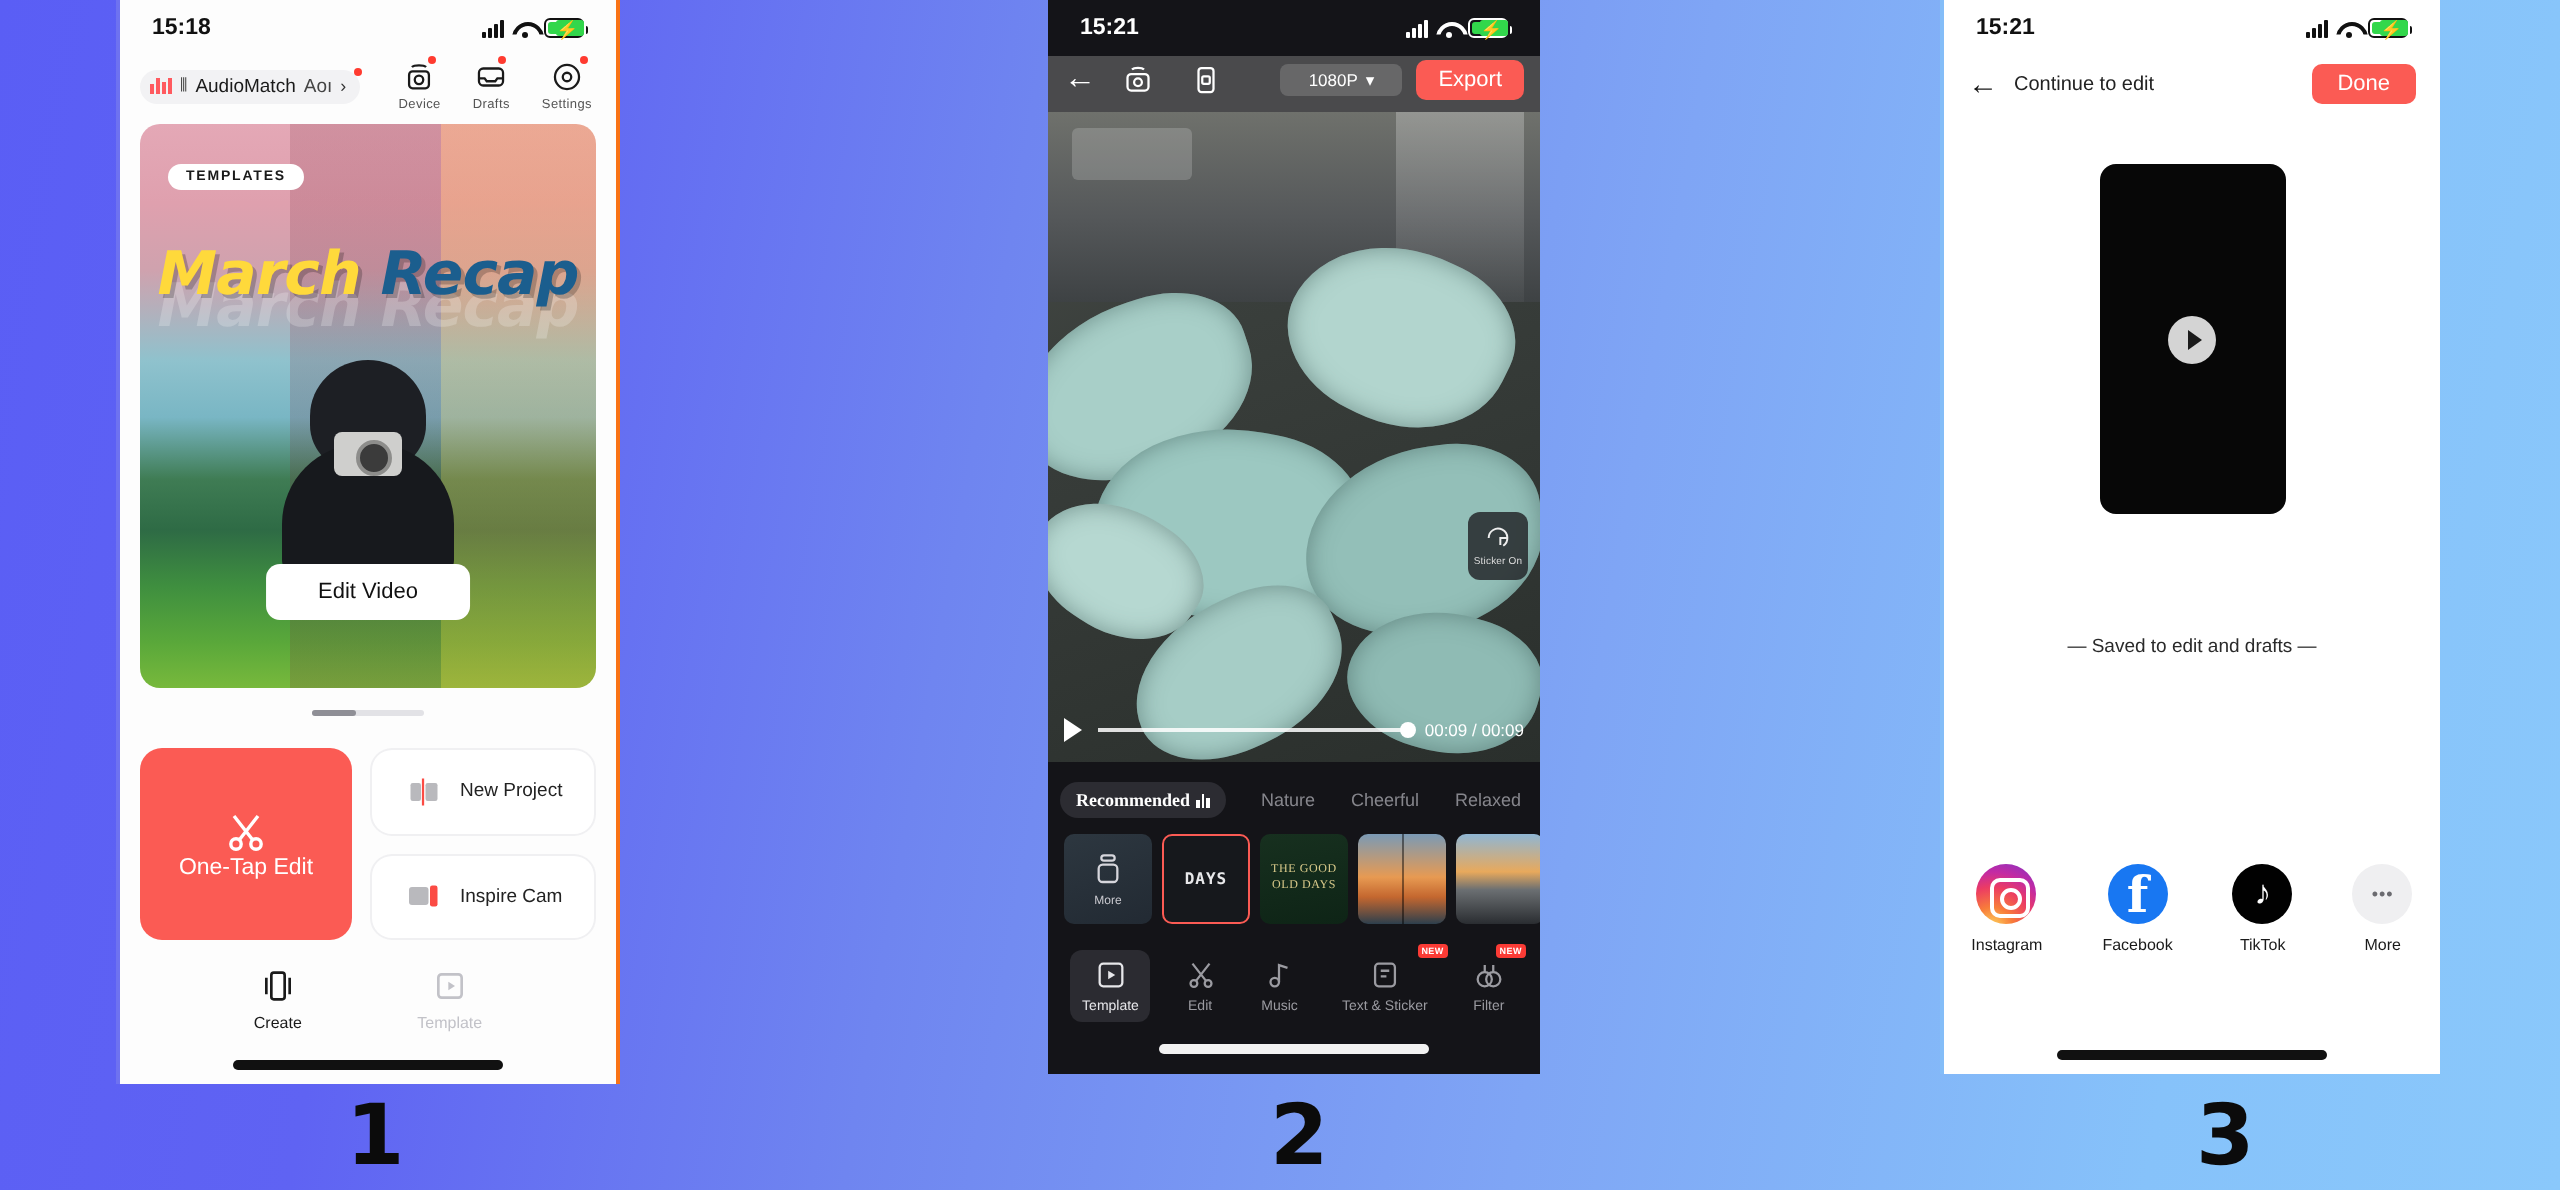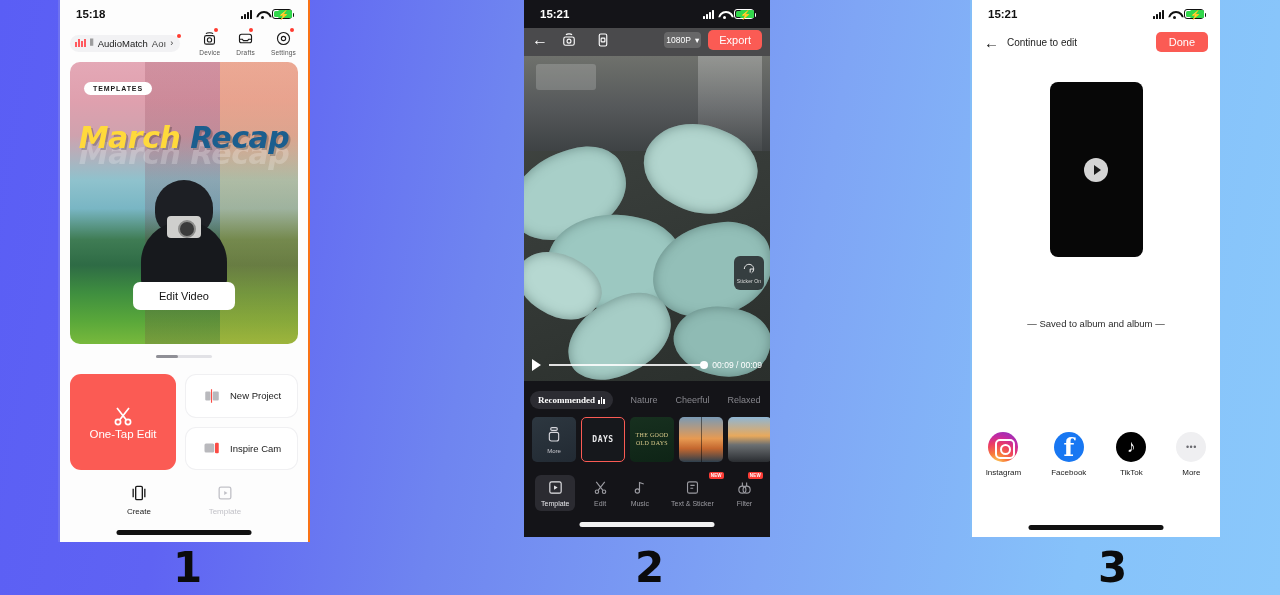--- a/index.html
+++ b/index.html
@@ -193,21 +193,21 @@
   #phone2 .bolt { color:#000; }
   .p2-top {
     display:flex; align-items:center; gap:0; padding: 2px 8px 6px 8px;
     background: rgba(150,150,150,.42);
   }
   .p2-back { font-size:16px; line-height:1; color:#fff; width:28px; }
   .p2-ico { width:18px; height:18px; color:#fff; }
   .p2-spacer { flex:1; }
   .res-pill {
     background: rgba(255,255,255,.16); border-radius:4px;
-    padding: 3px 2px; font-size:8.5px; color:#fff; margin-right:7px;
+    padding: 3px 14px; font-size:8.5px; color:#fff; margin-right:7px;
     display:flex; align-items:center; gap:4px;text-align:right;
   }
   .export-btn {
     background:#fb5b54; color:#fff; border-radius:5px;
     padding: 4px 11px; font-size:11px; font-weight:500;
   }
   .p2-stage {
     position:relative; height: 325px; overflow:hidden;
     background: linear-gradient(160deg, #4c4f4a 0%, #3a3f3c 30%, #2a2f2c 100%);
   }
@@ -698,21 +698,21 @@
       <span class="p3-back">←</span>
       <span class="p3-title">Continue to edit</span>
     </div>
     <span class="done-btn">Done</span>
   </div>
 
   <div class="p3-player">
     <span class="p3-play"></span>
   </div>
 
-  <div class="p3-saved">— Saved to album and album —</div>
+  <div class="p3-saved">— Saved to edit and drafts —</div>
 
   <div class="p3-share">
     <div class="share-item">
       <span class="share-ico ig"></span>
       <span class="lbl">Instagram</span>
     </div>
     <div class="share-item">
       <span class="share-ico fb"></span>
       <span class="lbl">Facebook</span>
     </div>

